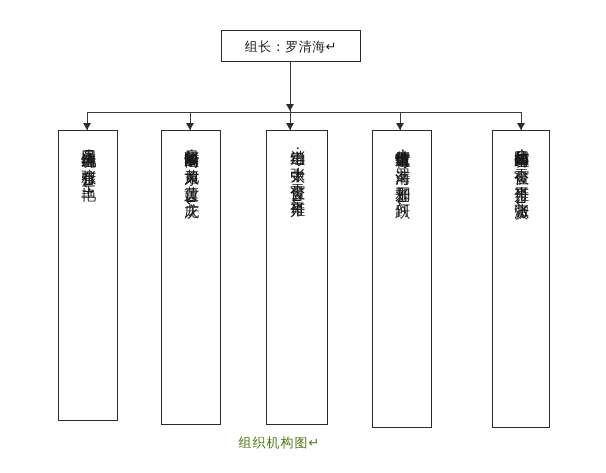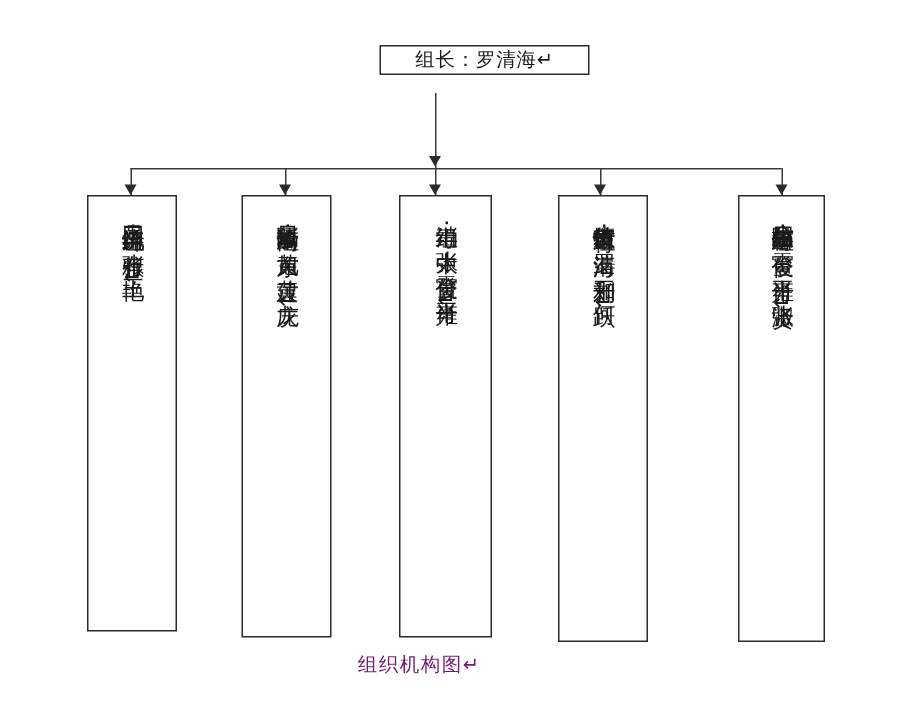--- a/index.html
+++ b/index.html
@@ -20,28 +20,27 @@
     background: #ffffff;
     overflow: hidden;
   }
 
   
   .root-box {
     position: absolute;
     left: 221px;
     top: 30px;
     width: 140px;
-    height: 20px;
+    height: 32px;
     border: 1px solid #2b2b2b;
     background: #ffffff;
     box-sizing: border-box;
     display: flex;
     align-items: center;
     justify-content: center;
-    margin-left: 32px;
   }
   .root-label {
     font-size: 13px;
     line-height: 1;
     letter-spacing: 0.5px;
     white-space: nowrap;
     color: #1a1a1a;
   }
 
   
@@ -88,21 +87,21 @@
 
   
   .caption {
     position: absolute;
     left: 0;
     top: 434px;
     width: 559px;
     text-align: center;
     font-size: 13px;
     letter-spacing: 1px;
-    color: #701a75;
+    color: #4d7c0f;
   }
 </style>
 </head>
 <body>
 
 <div id="canvas">
 
   <div class="root-box">
     <span class="root-label">组长：罗清海↵</span>
   </div>

